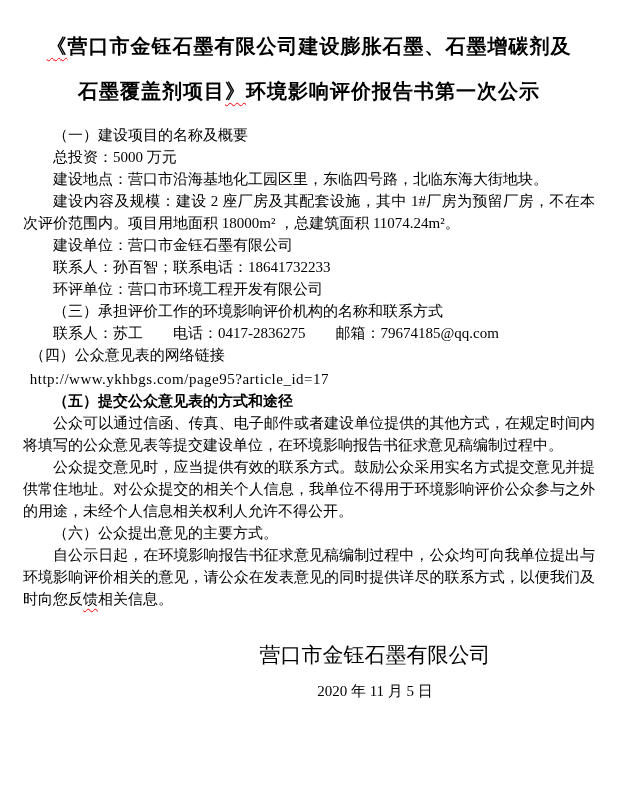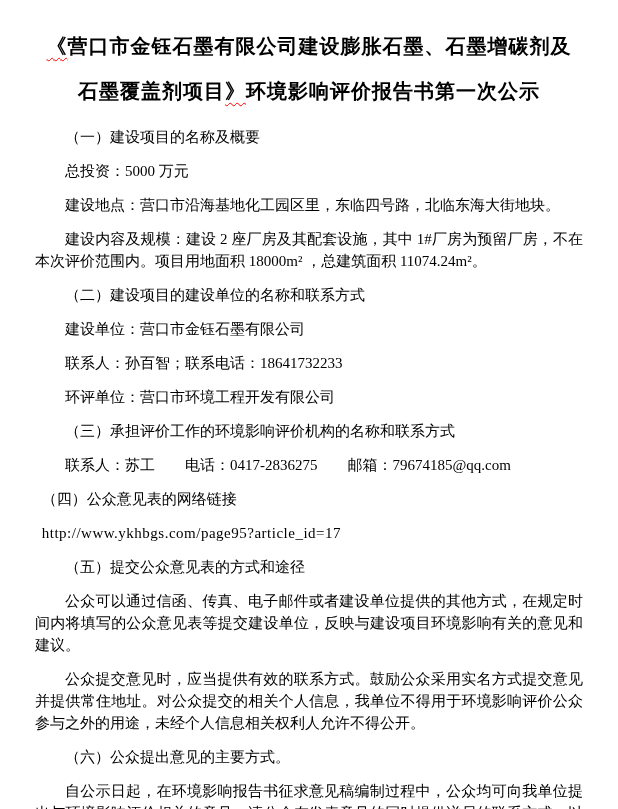--- a/index.html
+++ b/index.html
@@ -23,35 +23,35 @@
   .title {
     font-family: "Liberation Sans", "DejaVu Sans", sans-serif;
     font-weight: bold;
     font-size: 20px;
     line-height: 45px;
     text-align: center;
     margin: 0 0 10px 0;
     letter-spacing: 1px;
   }
   .body-text p {
-    margin: 12px;
+    margin: 0;
     font-size: 15px;
     line-height: 22px;
     text-align: justify;
   }
   .indent { text-indent: 2em; }
   .small-indent { text-indent: 0.45em; }
   .sec4 { margin-top: 8px; }
   .url-line {
     font-family: Liberation Serif, serif;
     font-size: 14px;
     letter-spacing: 0.5px;
     margin-top: 2px !important;
   }
-  .sec5 { margin-top: 16px; }
+  .sec5 { margin-top: 16px; font-weight: bold; }
   .spell-error {
     text-decoration: underline;
     text-decoration-style: wavy;
     text-decoration-color: #ff0000;
     text-decoration-thickness: 1px;
     text-underline-offset: 4px;
     text-decoration-skip-ink: none;
   }
   .signature-block {
     margin-top: 34px;
@@ -79,33 +79,32 @@
       <span><span>石墨覆盖剂项目</span><span class="spell-error">》</span><span>环境影响评价报告书第一次公示</span></span>
     </h1>
 
     <div class="body-text">
 
       <p class="indent">（一）建设项目的名称及概要</p>
       <p class="indent">总投资：5000 万元</p>
       <p class="indent">建设地点：营口市沿海基地化工园区里，东临四号路，北临东海大街地块。</p>
       <p class="indent">建设内容及规模：建设 2 座厂房及其配套设施，其中 1#厂房为预留厂房，不在本次评价范围内。项目用地面积 18000m² ，总建筑面积 11074.24m²。</p>
 
-      <p class="indent">（二）建设项目的建设单位的名称和联系方式</p>
       <p class="indent">建设单位：营口市金钰石墨有限公司</p>
       <p class="indent">联系人：孙百智；联系电话：18641732233</p>
 
       <p class="indent">环评单位：营口市环境工程开发有限公司</p>
       <p class="indent">（三）承担评价工作的环境影响评价机构的名称和联系方式</p>
       <p class="indent">联系人：苏工　　电话：0417-2836275　　邮箱：79674185@qq.com</p>
 
       <p class="small-indent sec4">（四）公众意见表的网络链接</p>
       <p class="small-indent url-line">http://www.ykhbgs.com/page95?article_id=17</p>
 
       <p class="indent sec5">（五）提交公众意见表的方式和途径</p>
-      <p class="indent">公众可以通过信函、传真、电子邮件或者建设单位提供的其他方式，在规定时间内将填写的公众意见表等提交建设单位，反映与建设项目环境影响有关的意见和建议。</p>
+      <p class="indent">公众可以通过信函、传真、电子邮件或者建设单位提供的其他方式，在规定时间内将填写的公众意见表等提交建设单位，在环境影响报告书征求意见稿编制过程中。</p>
       <p class="indent">公众提交意见时，应当提供有效的联系方式。鼓励公众采用实名方式提交意见并提供常住地址。对公众提交的相关个人信息，我单位不得用于环境影响评价公众参与之外的用途，未经个人信息相关权利人允许不得公开。</p>
 
       <p class="indent">（六）公众提出意见的主要方式。</p>
       <p class="indent"><span>自公示日起，在环境影响报告书征求意见稿编制过程中，公众均可向我单位提出与环境影响评价相关的意见，请公众在发表意见的同时提供详尽的联系方式，以便我们及时向您反</span><span class="spell-error">馈</span><span>相关信息。</span></p>
 
     </div>
 
     <div class="signature-block">
       <div class="company">营口市金钰石墨有限公司</div>
       <div class="pub-date">2020 年 11 月 5 日</div>

